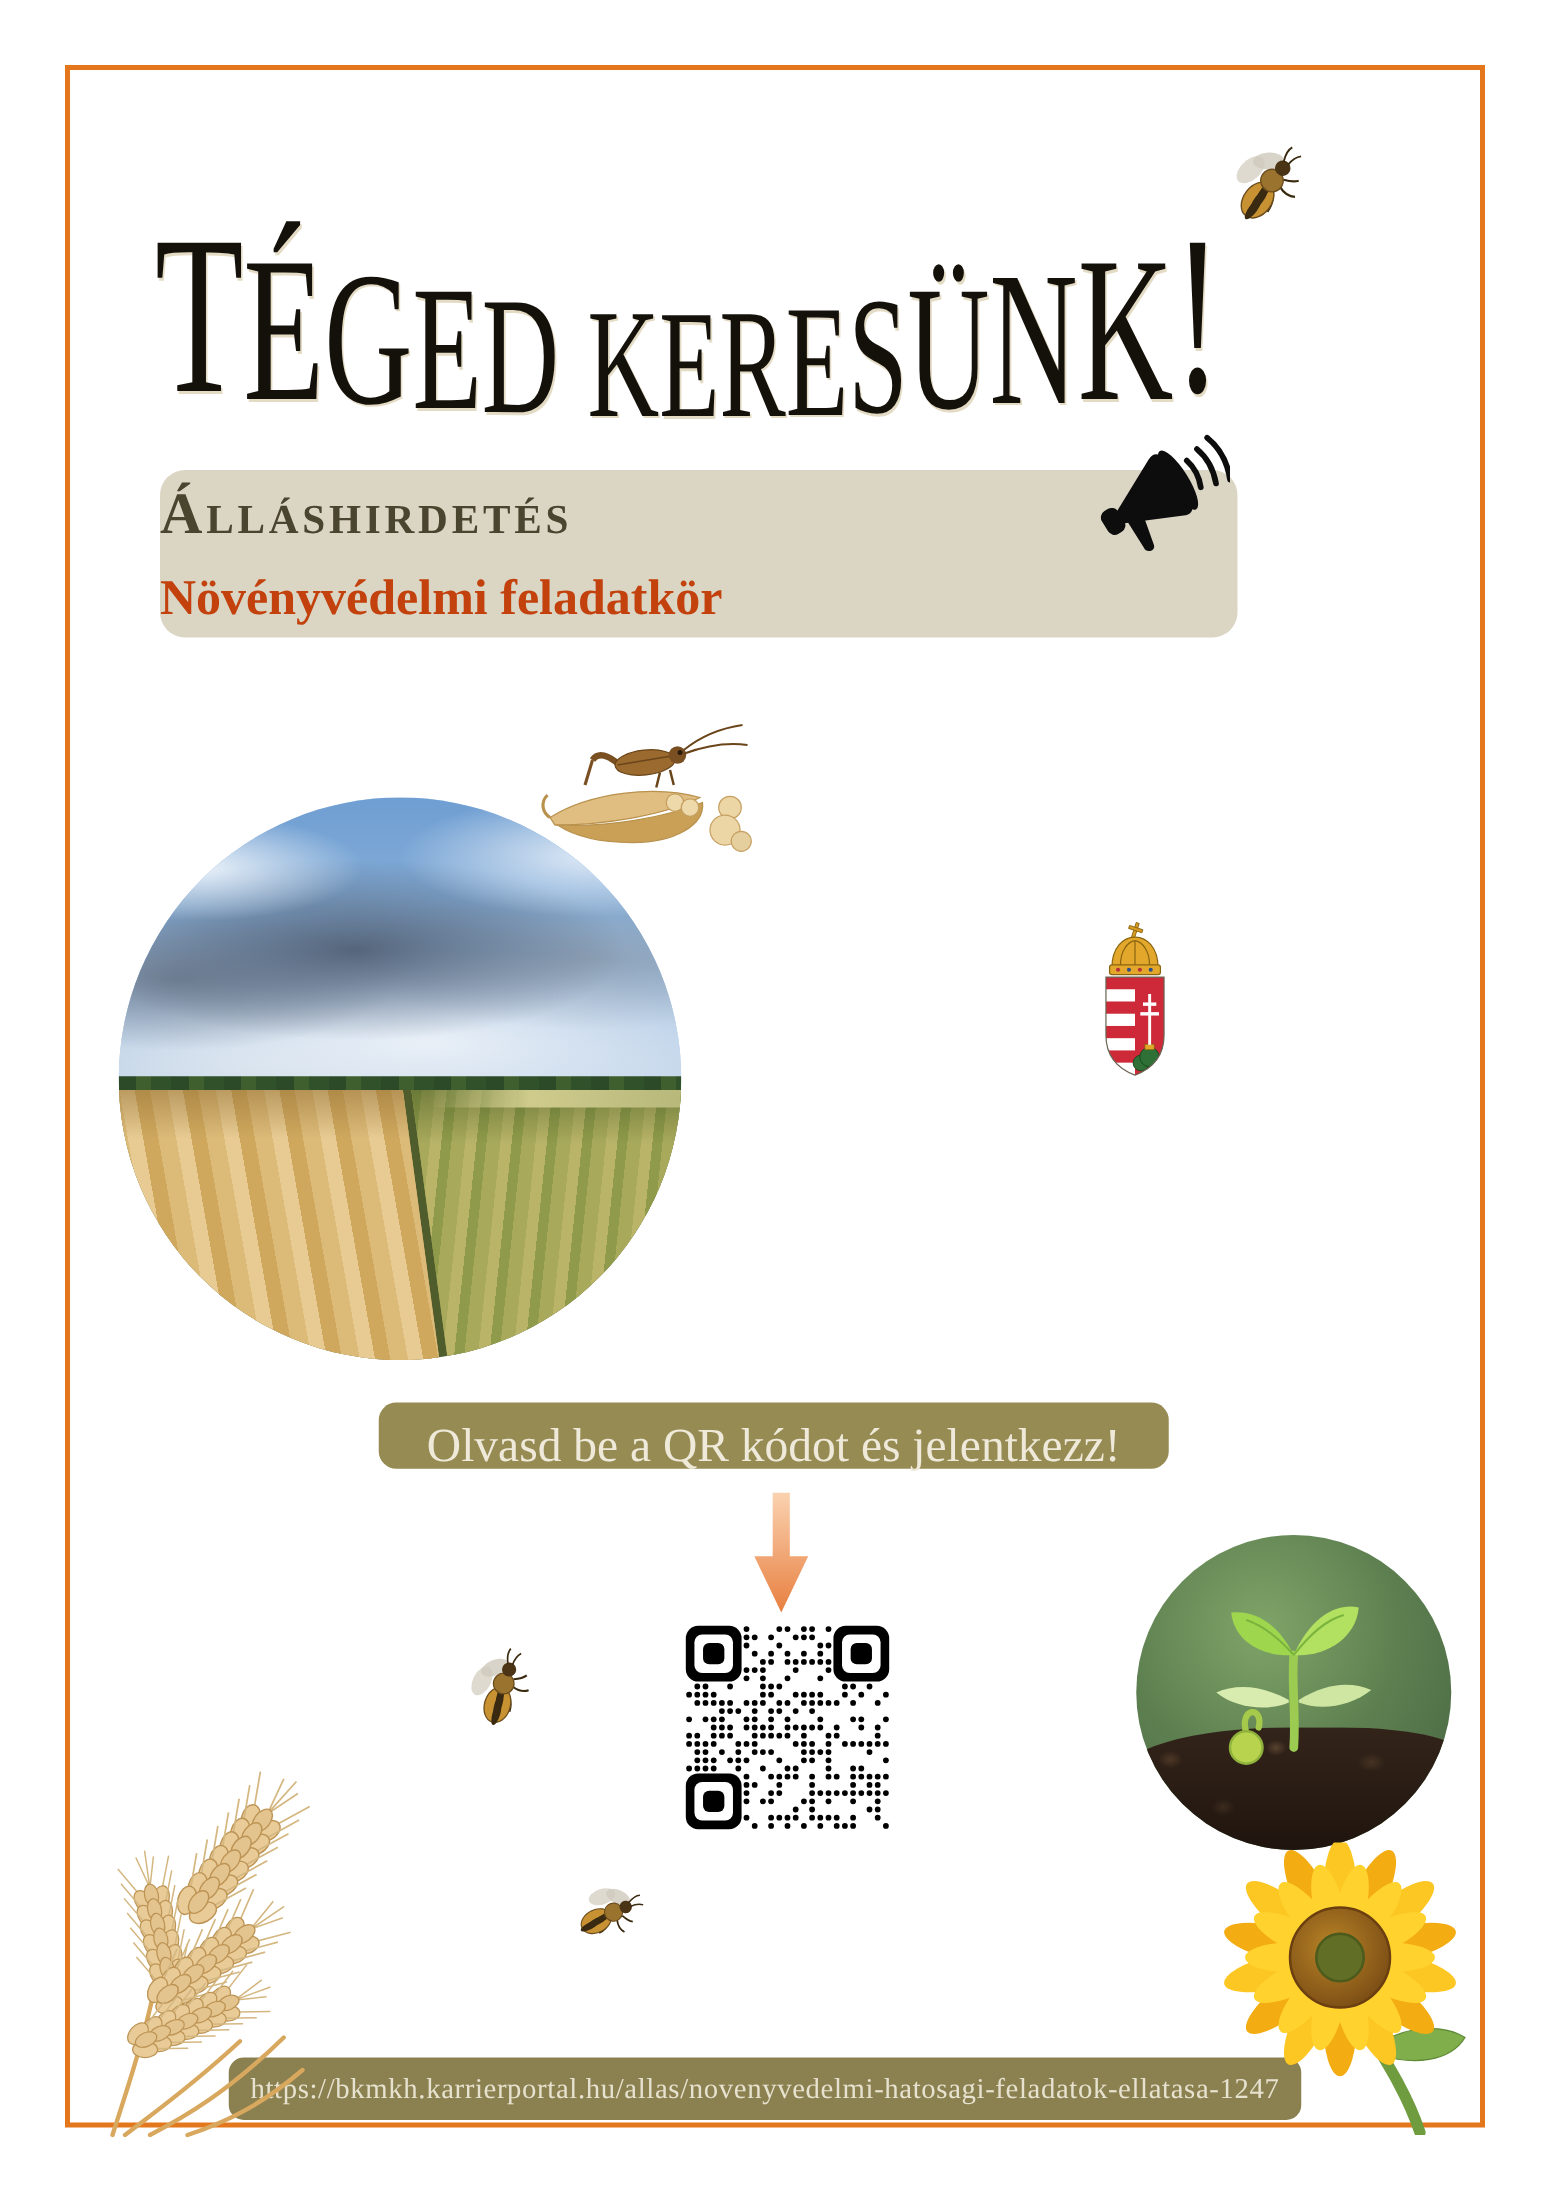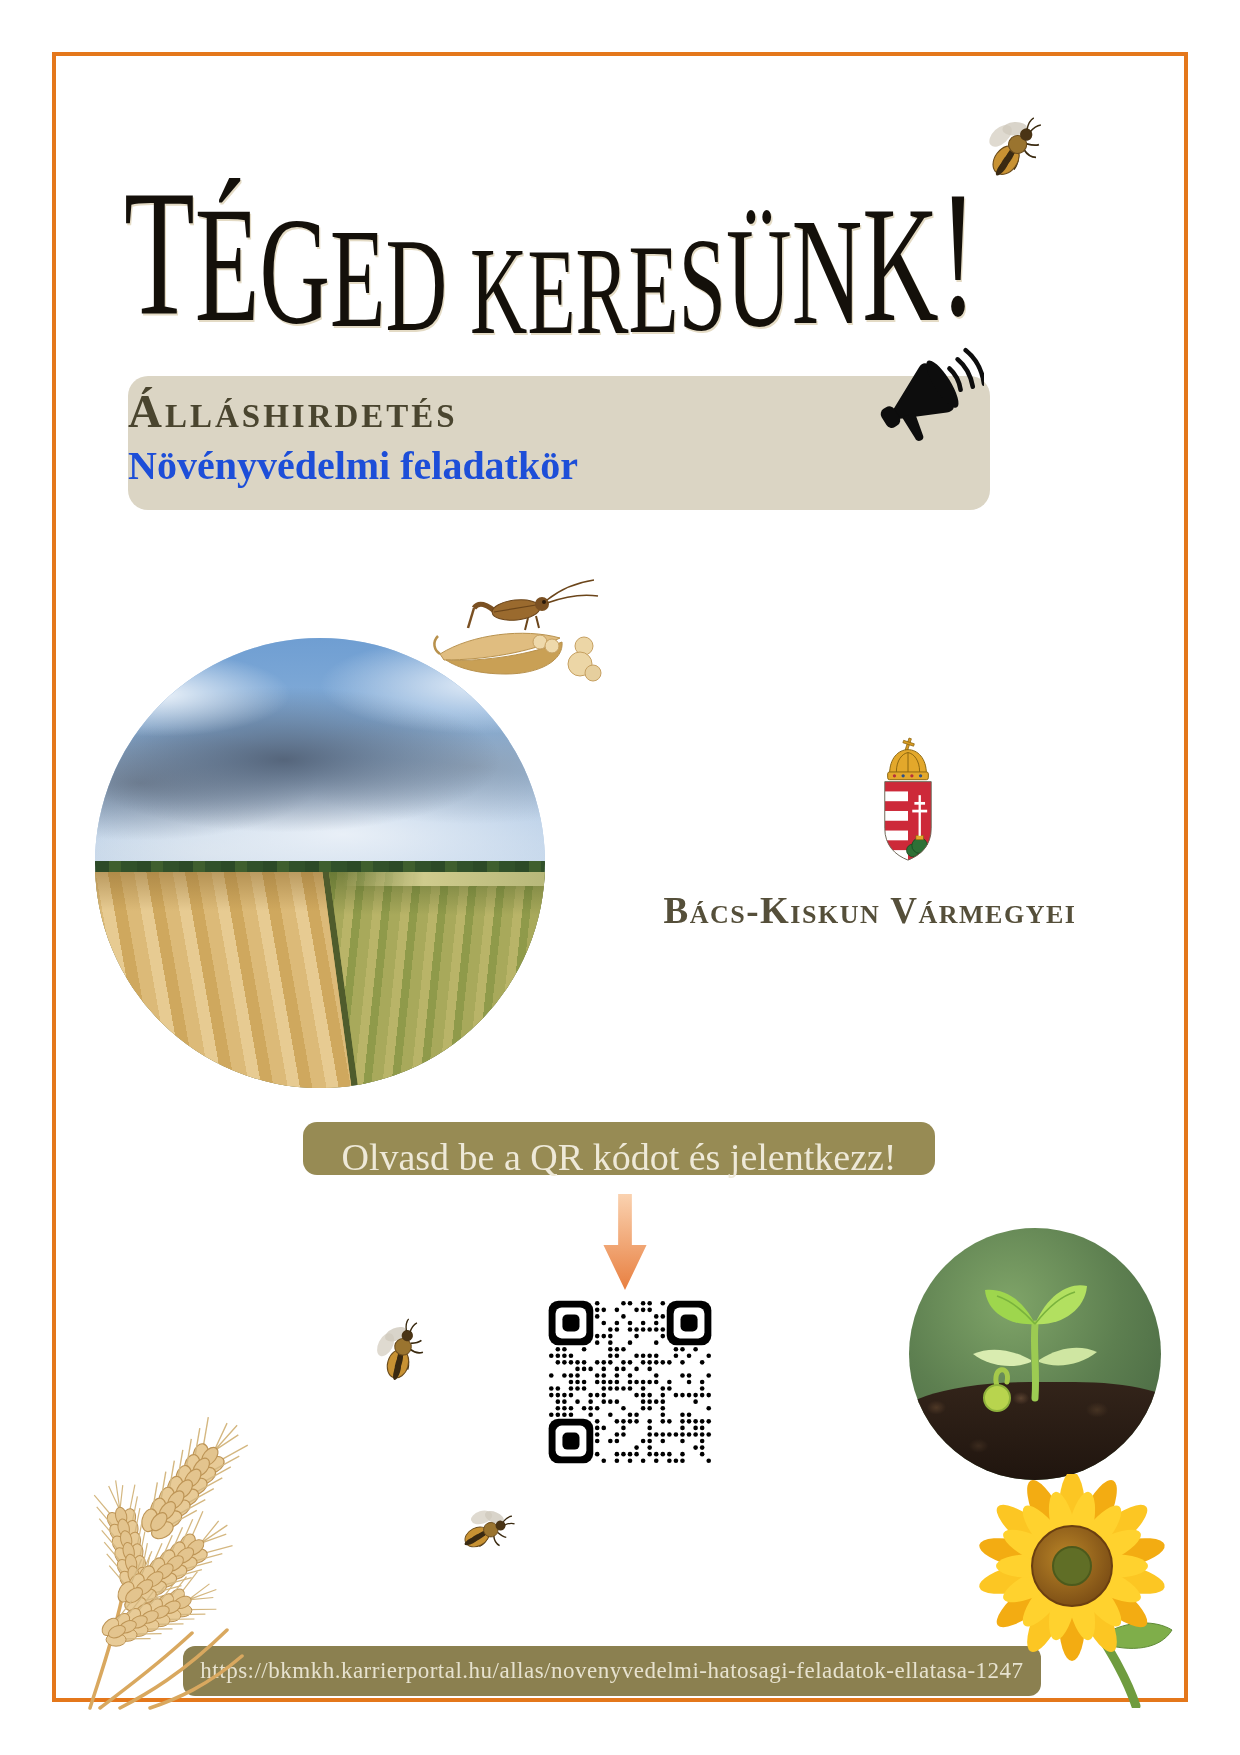--- a/index.html
+++ b/index.html
@@ -17,21 +17,21 @@
   #title-row{display:flex;align-items:flex-start;white-space:nowrap;
     transform:scaleX(0.64) translateX(-108px);transform-origin:50% 0;}
   #title-row .tl{display:inline-block;line-height:0.95;color:#14100a;
     font-family:"Liberation Serif",serif;
     text-shadow:2px 2px 0 rgba(205,190,150,.55);}
   
   #ann-box{left:128px;top:376px;width:862px;height:134px;background:#dbd5c4;
     border-radius:20px;text-align:left;z-index:2;}
   #ann-heading{margin-top:8px;font-size:47px;font-weight:bold;
     font-variant:small-caps;letter-spacing:3px;color:#4a452f;}
-  #ann-sub{font-size:40px;font-weight:bold;color:#1d4ed8;margin-top:4px;}
+  #ann-sub{font-size:40px;font-weight:bold;color:#c2410c;margin-top:16px;}
   #megaphone{left:862px;top:340px;width:122px;height:122px;z-index:4;}
   
   #field-circle{left:95px;top:638px;width:450px;height:450px;border-radius:50%;
     overflow:hidden;z-index:2;background:#b9cfe6;}
   .wf-sky{position:absolute;left:0;right:0;top:0;height:52%;
     background:
       radial-gradient(42% 26% at 14% 24%, rgba(255,255,255,.85), rgba(255,255,255,0) 70%),
       radial-gradient(50% 30% at 85% 20%, rgba(250,252,255,.8), rgba(255,255,255,0) 70%),
       radial-gradient(65% 42% at 42% 52%, rgba(82,97,118,.95), rgba(86,101,122,0) 74%),
       radial-gradient(55% 34% at 10% 62%, rgba(112,126,144,.9), rgba(116,130,148,0) 72%),
@@ -198,21 +198,20 @@
     <circle cx="44" cy="112" r="8" fill="#2e7036" stroke="#184a20" stroke-width="0.8"></circle>
     <rect x="40.2" y="101.5" width="7.6" height="4.5" fill="#e3a82b" stroke="#8a6510" stroke-width="0.6"></rect>
     <rect x="42.9" y="60" width="2.4" height="42" fill="#ffffff"></rect>
     <rect x="38.6" y="67" width="11" height="2.8" fill="#ffffff"></rect>
     <rect x="36.4" y="75" width="15.4" height="2.8" fill="#ffffff"></rect>
   </g>
   <path d="M8,46 H56 V94 C56,112 45,122 32,127 C19,122 8,112 8,94 Z" fill="none" stroke="#6b6454" stroke-width="1"></path>
 </svg>
 
 <div class="abs" id="org-name">
-  <div>Bács-Kiskun Vármegyei</div>
 </div>
 
 <div class="abs" id="cta-banner">Olvasd be a QR kódot és jelentkezz!</div>
 
 <svg class="abs" id="down-arrow" viewBox="0 0 46 100">
   <defs>
     <linearGradient id="arrowg" x1="0" y1="0" x2="0" y2="1">
       <stop offset="0" stop-color="#fad2b0"></stop>
         <stop offset="1" stop-color="#e87f40"></stop>
     </linearGradient>

